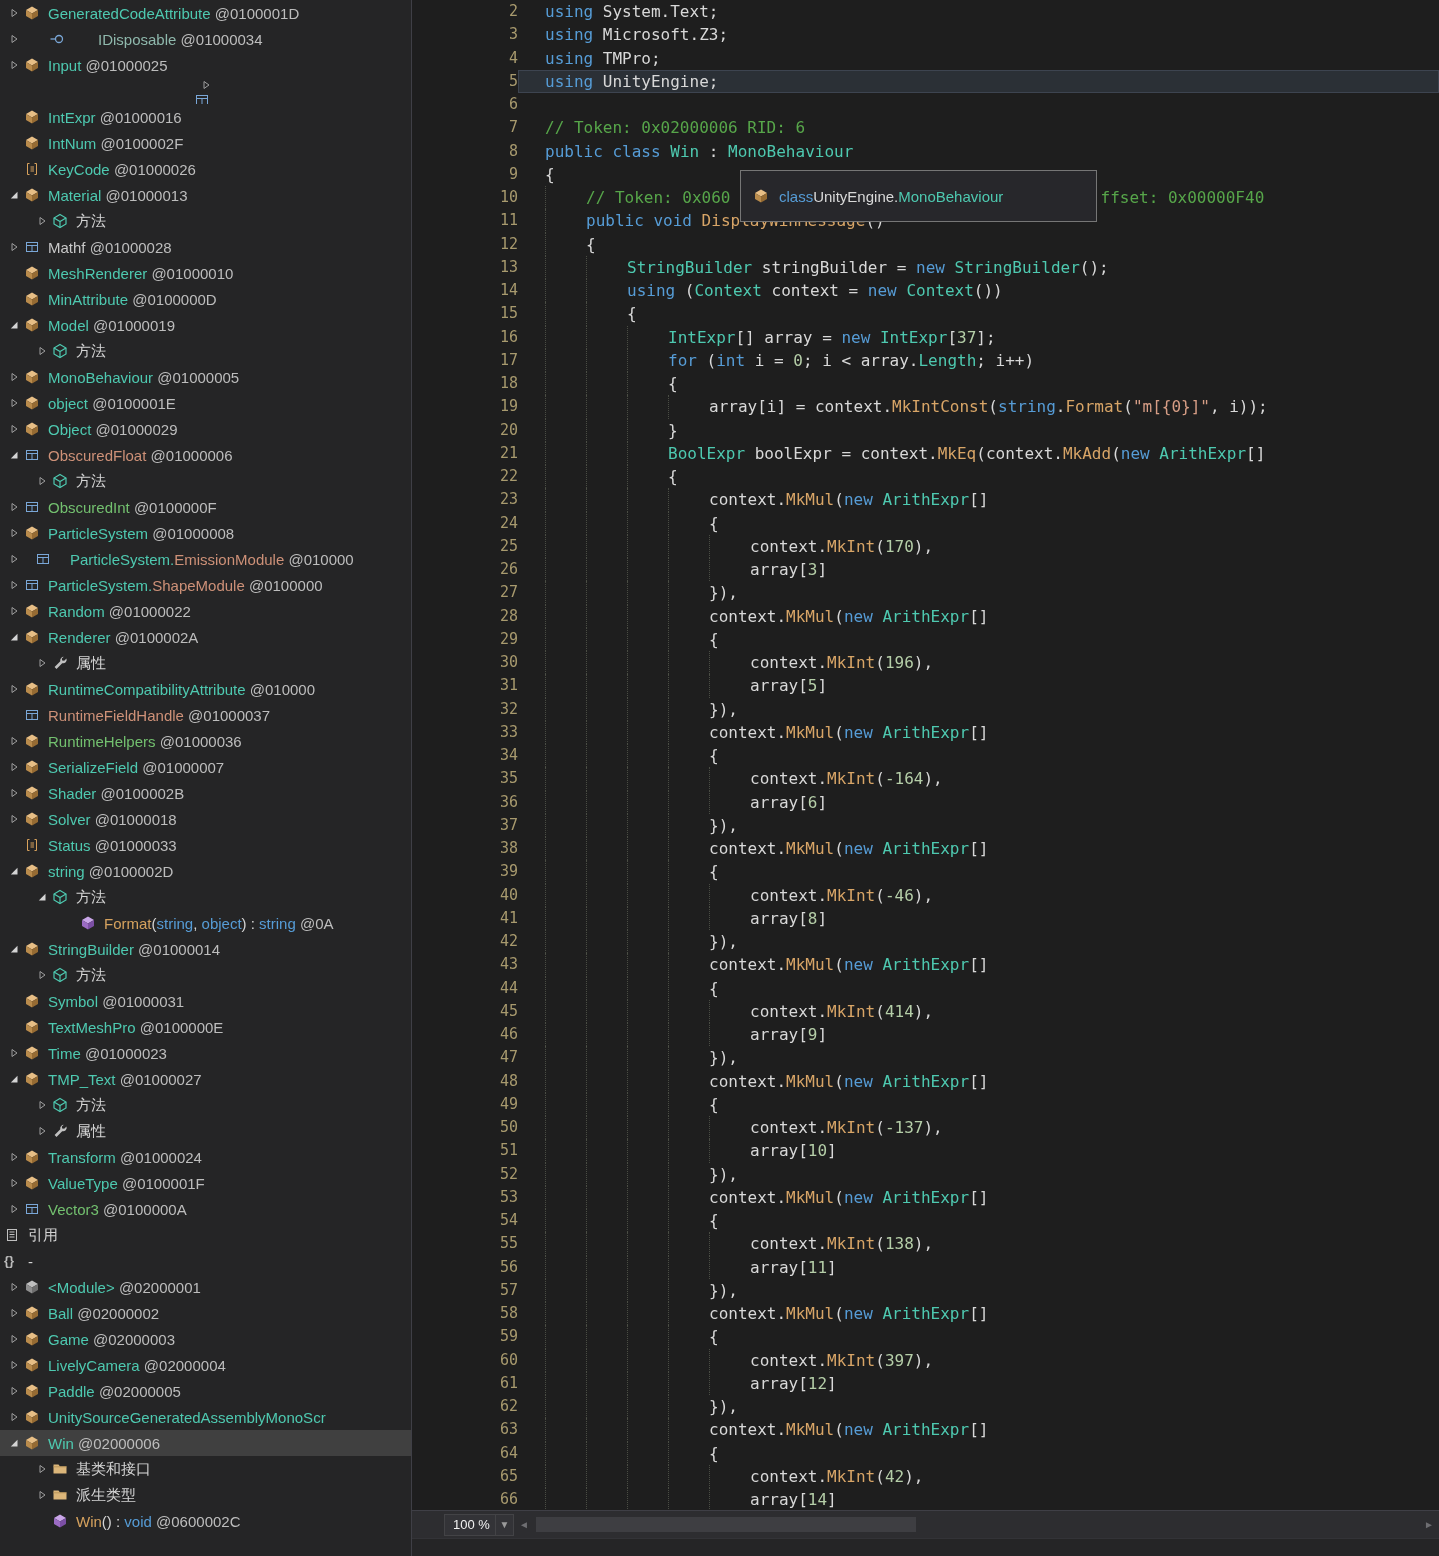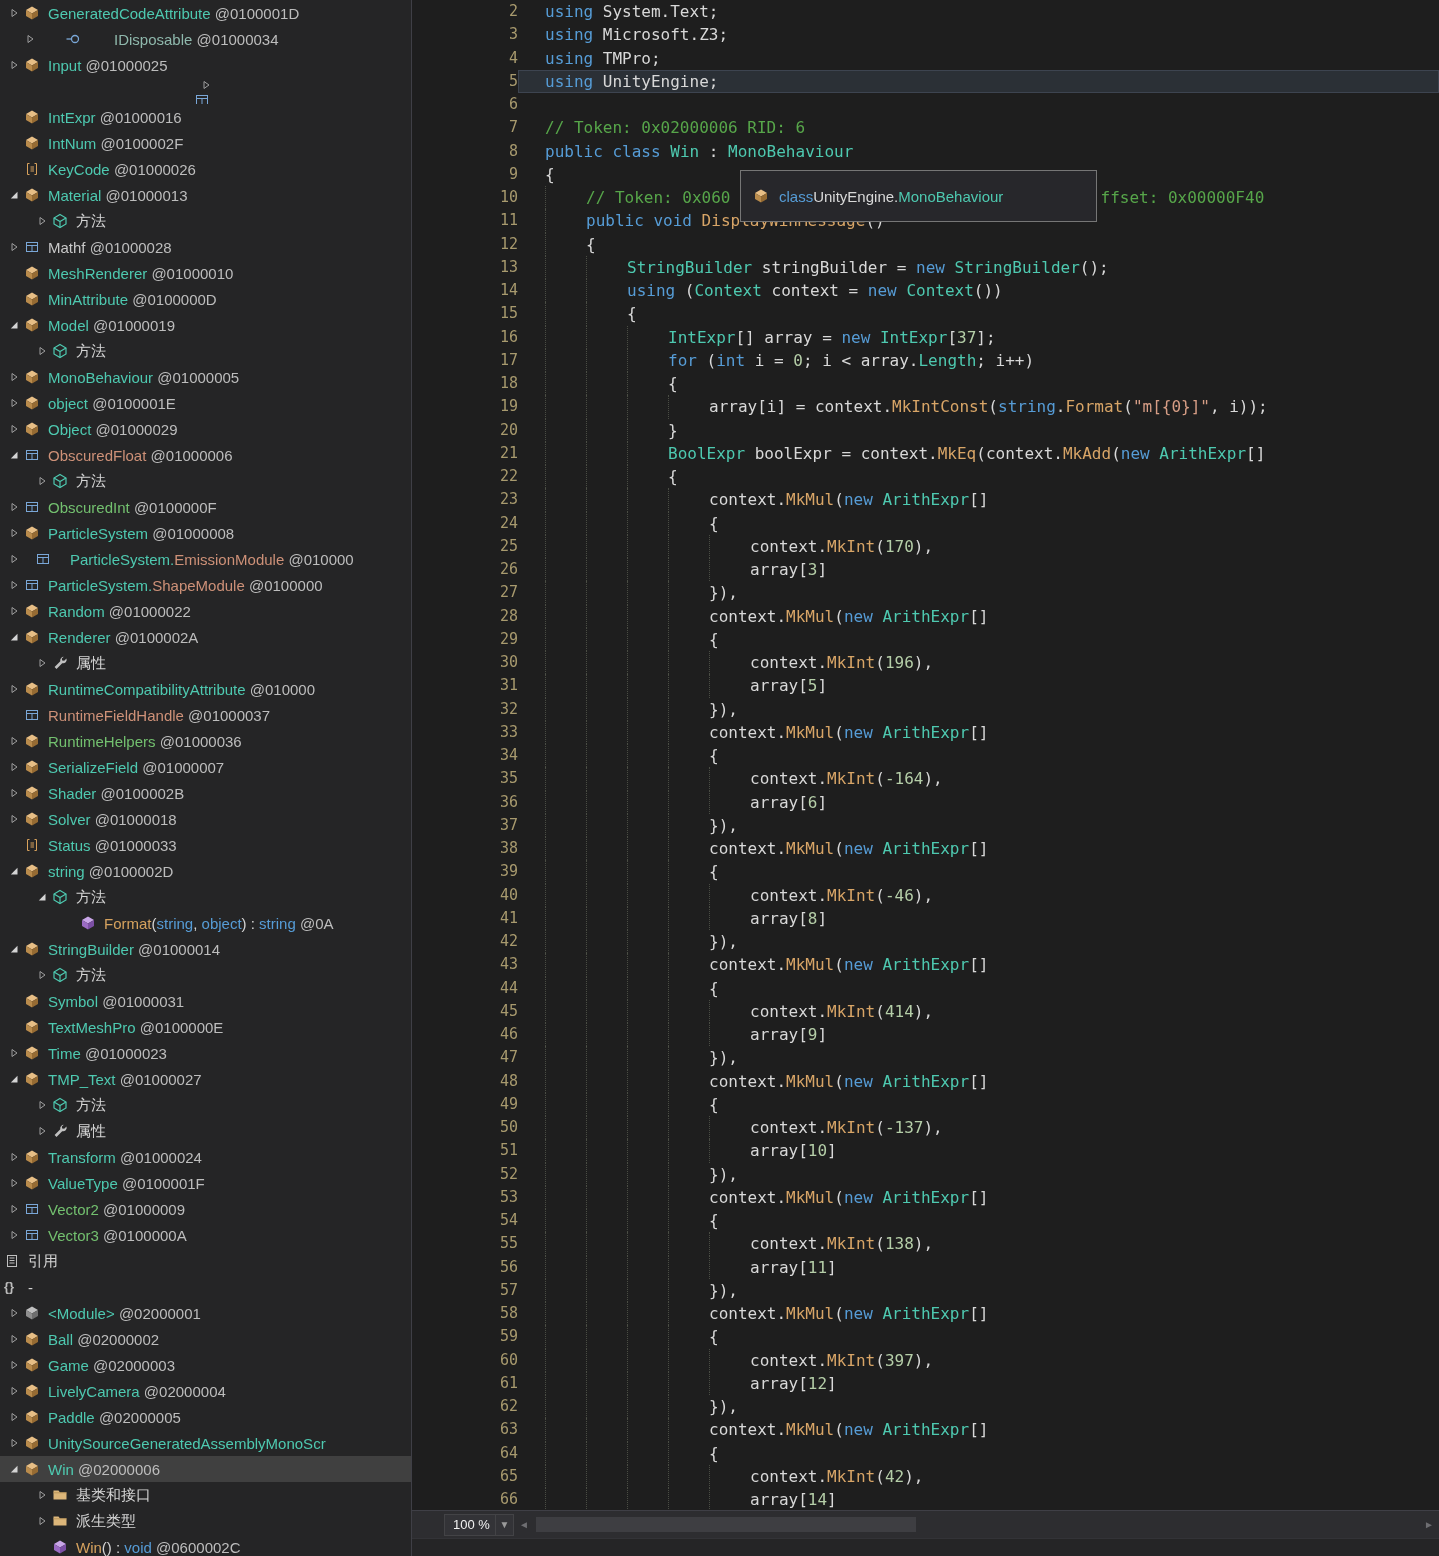--- a/index.html
+++ b/index.html
@@ -54,21 +54,21 @@
         </span>
         <span class="ticon">
           <svg viewBox="0 0 16 16" width="16" height="16">
             <path d="M8 1.5 14 5 8 8.5 2 5z" fill="#E7BE85"></path>
             <path d="M2 5v6l6 3.5v-6z" fill="#B98B4C"></path>
             <path d="M8 8.5v6L14 11V5z" fill="#966B33"></path>
           </svg>
         </span>
         <span><span class="tk-cls">GeneratedCodeAttribute</span><span class="tk-gry"> @0100001D</span></span>
       </div>
-      <div class="trow" style="padding-left: 20px; gap: 25px;">
+      <div class="trow" style="padding-left: 4px; gap: 25px;">
         <span class="texp">
           <svg width="14" height="14" viewBox="0 0 14 14">
             <path d="M5 3.5 10 7l-5 3.5z" fill="none" stroke="#9E9E9E"></path>
           </svg>
         </span>
         <span class="ticon">
           <svg viewBox="0 0 16 16" width="16" height="16">
             <circle cx="10" cy="8" r="3.5" fill="none" stroke="#7AA7D7" stroke-width="1.3"></circle>
             <path d="M1.5 8H6" stroke="#7AA7D7" stroke-width="1.3"></path>
           </svg>
@@ -668,34 +668,20 @@
           </svg>
         </span>
         <span class="ticon">
           <svg viewBox="0 0 16 16" width="16" height="16">
             <path d="M8 1.5 14 5 8 8.5 2 5z" fill="#E7BE85"></path>
             <path d="M2 5v6l6 3.5v-6z" fill="#B98B4C"></path>
             <path d="M8 8.5v6L14 11V5z" fill="#966B33"></path>
           </svg>
         </span>
         <span><span class="tk-cls">ValueType</span><span class="tk-gry"> @0100001F</span></span>
-      </div>
-      <div class="trow" style="padding-left: 4px;">
-        <span class="texp">
-          <svg width="14" height="14" viewBox="0 0 14 14">
-            <path d="M5 3.5 10 7l-5 3.5z" fill="none" stroke="#9E9E9E"></path>
-          </svg>
-        </span>
-        <span class="ticon">
-          <svg viewBox="0 0 16 16" width="16" height="16">
-            <rect x="2.5" y="3.5" width="11" height="9" fill="none" stroke="#7AA7D7"></rect>
-            <path d="M2.5 6.5h11M8 6.5v6" stroke="#7AA7D7" fill="none"></path>
-          </svg>
-        </span>
-        <span><span class="tk-grn">Vector2</span><span class="tk-gry"> @01000009</span></span>
       </div>
       <div class="trow" style="padding-left: 4px;">
         <span class="texp">
           <svg width="14" height="14" viewBox="0 0 14 14">
             <path d="M5 3.5 10 7l-5 3.5z" fill="none" stroke="#9E9E9E"></path>
           </svg>
         </span>
         <span class="ticon">
           <svg viewBox="0 0 16 16" width="16" height="16">
             <rect x="2.5" y="3.5" width="11" height="9" fill="none" stroke="#7AA7D7"></rect>

